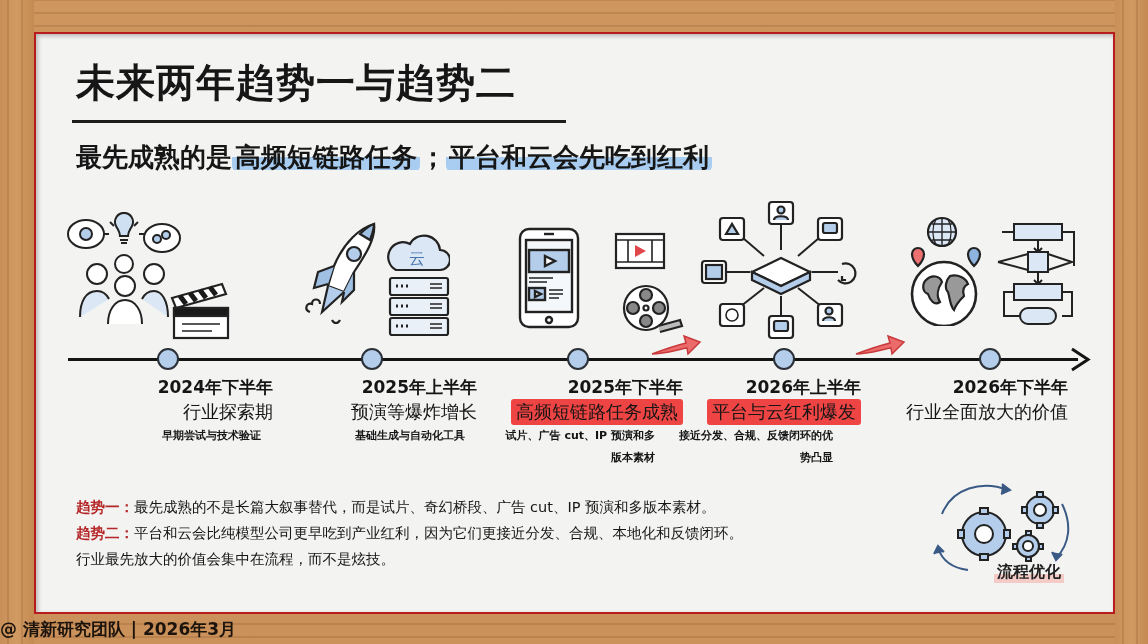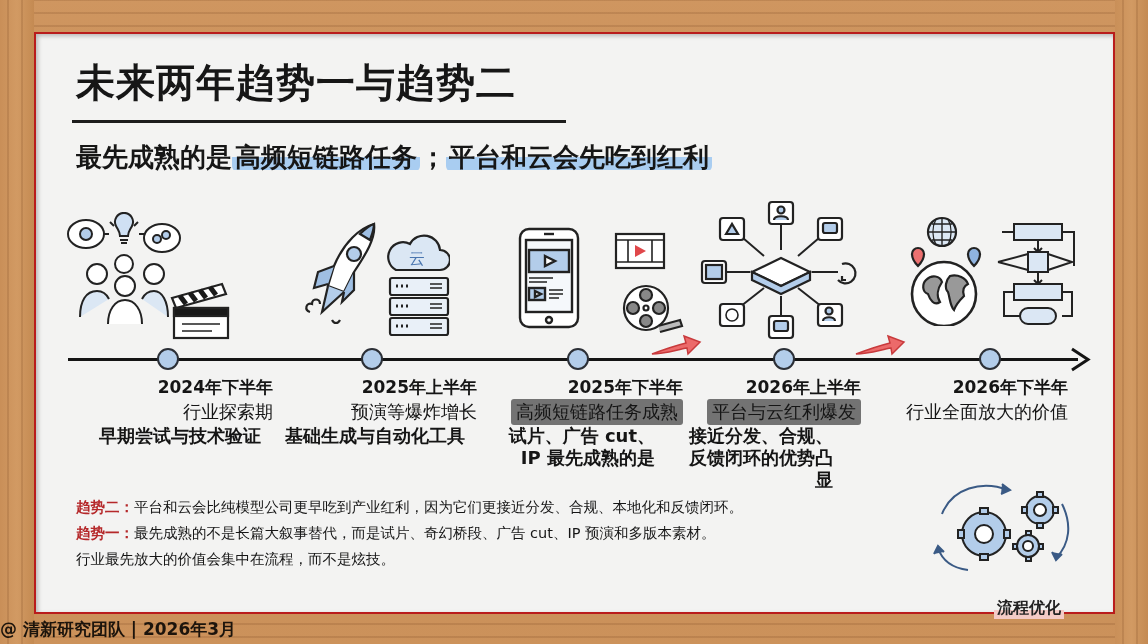--- a/index.html
+++ b/index.html
@@ -54,36 +54,35 @@
   .node {
     position: absolute; top: 314px; width: 22px; height: 22px; border-radius: 50%;
     background: #b3cdea; border: 2.5px solid #2b2f36;
   }
   .stage {
     position: absolute; top: 341px; width: 210px; text-align: right; color: #151515;
   }
   .stage .year { font-size: 17px; font-weight: bold; line-height: 24px; }
   .stage .phase { font-size: 18px; font-weight: normal; line-height: 26px; }
   .stage .phase.hl {
-    display: inline-block; background: #737373; border-radius: 3px; padding: 0 5px;
-  }
-  .stage .desc { font-size: 18px; font-weight: bold; line-height: 22px; padding: 0 12px; }
+    display: inline-block; background: #ef4444; border-radius: 3px; padding: 0 5px;
+  }
+  .stage .desc { font-size: 11px; font-weight: bold; line-height: 22px; padding: 0 12px; }
   .icons { position: absolute; }
   .red-arrow { position: absolute; }
   .notes {
     position: absolute; left: 40px; top: 460px; font-size: 14.5px; color: #161616; line-height: 26px;
   }
   .notes .label { color: #b5282a; font-weight: bold; }
   .gear-block { position: absolute; left: 886px; top: 440px; width: 160px; height: 120px; }
   .gear-label {
     position: absolute; left: 72px; top: 88px;
     font-size: 16px; font-weight: bold; color: #222;
     background: linear-gradient(180deg, transparent 55%, #f4cbc6 55%);
     padding: 0 3px;
-    margin-top: 36px;
   }
   .footer {
     position: absolute; left: 0; width: 1148px; top: 618px; 
     font-size: 17px; font-weight: bold; color: #1c140c;
   }
 </style>
 </head>
 <body>
 
 <div class="frame"></div>
@@ -244,35 +243,35 @@
     <div class="desc">早期尝试与技术验证</div>
   </div>
   <div class="stage" style="left:231px">
     <div class="year">2025年上半年</div>
     <div class="phase">预演等爆炸增长</div>
     <div class="desc">基础生成与自动化工具</div>
   </div>
   <div class="stage" style="left:437px">
     <div class="year">2025年下半年</div>
     <div><span class="phase hl">高频短链路任务成熟</span></div>
-    <div class="desc" style="padding:0 28px">试片、广告 cut、IP 最先成熟的是</div>
+    <div class="desc" style="padding:0 28px">试片、广告 cut、IP 预演和多版本素材</div>
   </div>
   <div class="stage" style="left:615px">
     <div class="year">2026年上半年</div>
     <div><span class="phase hl">平台与云红利爆发</span></div>
     <div class="desc" style="padding:0 28px">接近分发、合规、反馈闭环的优势凸显</div>
   </div>
   <div class="stage" style="left:812px; width:220px">
     <div class="year">2026年下半年</div>
     <div class="phase">行业全面放大的价值</div>
   </div>
 
   <div class="notes">
+    <div><span class="label">趋势一：</span><span>最先成熟的不是长篇大叙事替代，而是试片、奇幻桥段、广告 cut、IP 预演和多版本素材。</span></div>
     <div><span class="label">趋势二：</span><span>平台和云会比纯模型公司更早吃到产业红利，因为它们更接近分发、合规、本地化和反馈闭环。</span></div>
-    <div><span class="label">趋势一：</span><span>最先成熟的不是长篇大叙事替代，而是试片、奇幻桥段、广告 cut、IP 预演和多版本素材。</span></div>
     <div><span>行业最先放大的价值会集中在流程，而不是炫技。</span></div>
   </div>
 
   <div class="gear-block">
     <svg width="160" height="110" viewBox="0 0 160 110" fill="none" stroke="#222" stroke-width="2">
       <path d="M20 40 C30 14 60 6 86 16" stroke="#3a5a85"></path>
       <path d="M80 10 l8 6 l-9 4" fill="#3a5a85" stroke="#3a5a85"></path>
       <path d="M140 30 C150 50 148 70 134 84" stroke="#3a5a85"></path>
       <path d="M130 78 l4 8 l6 -6" fill="#3a5a85" stroke="#3a5a85"></path>
       <path d="M46 96 C30 94 20 86 16 74" stroke="#3a5a85"></path>

